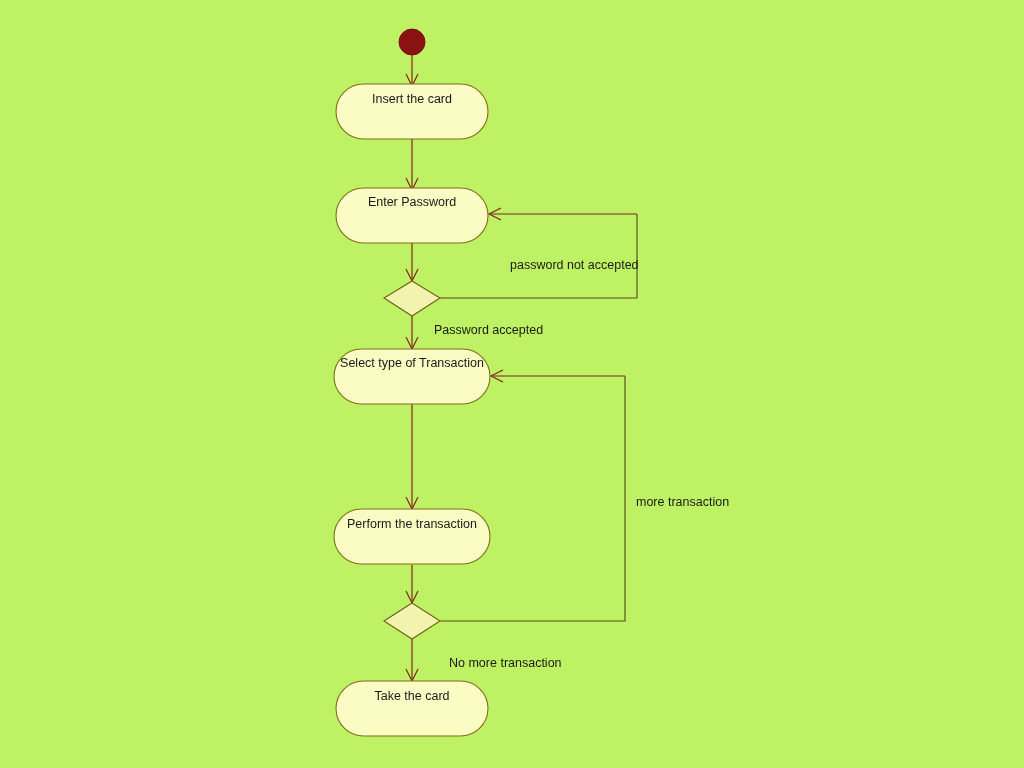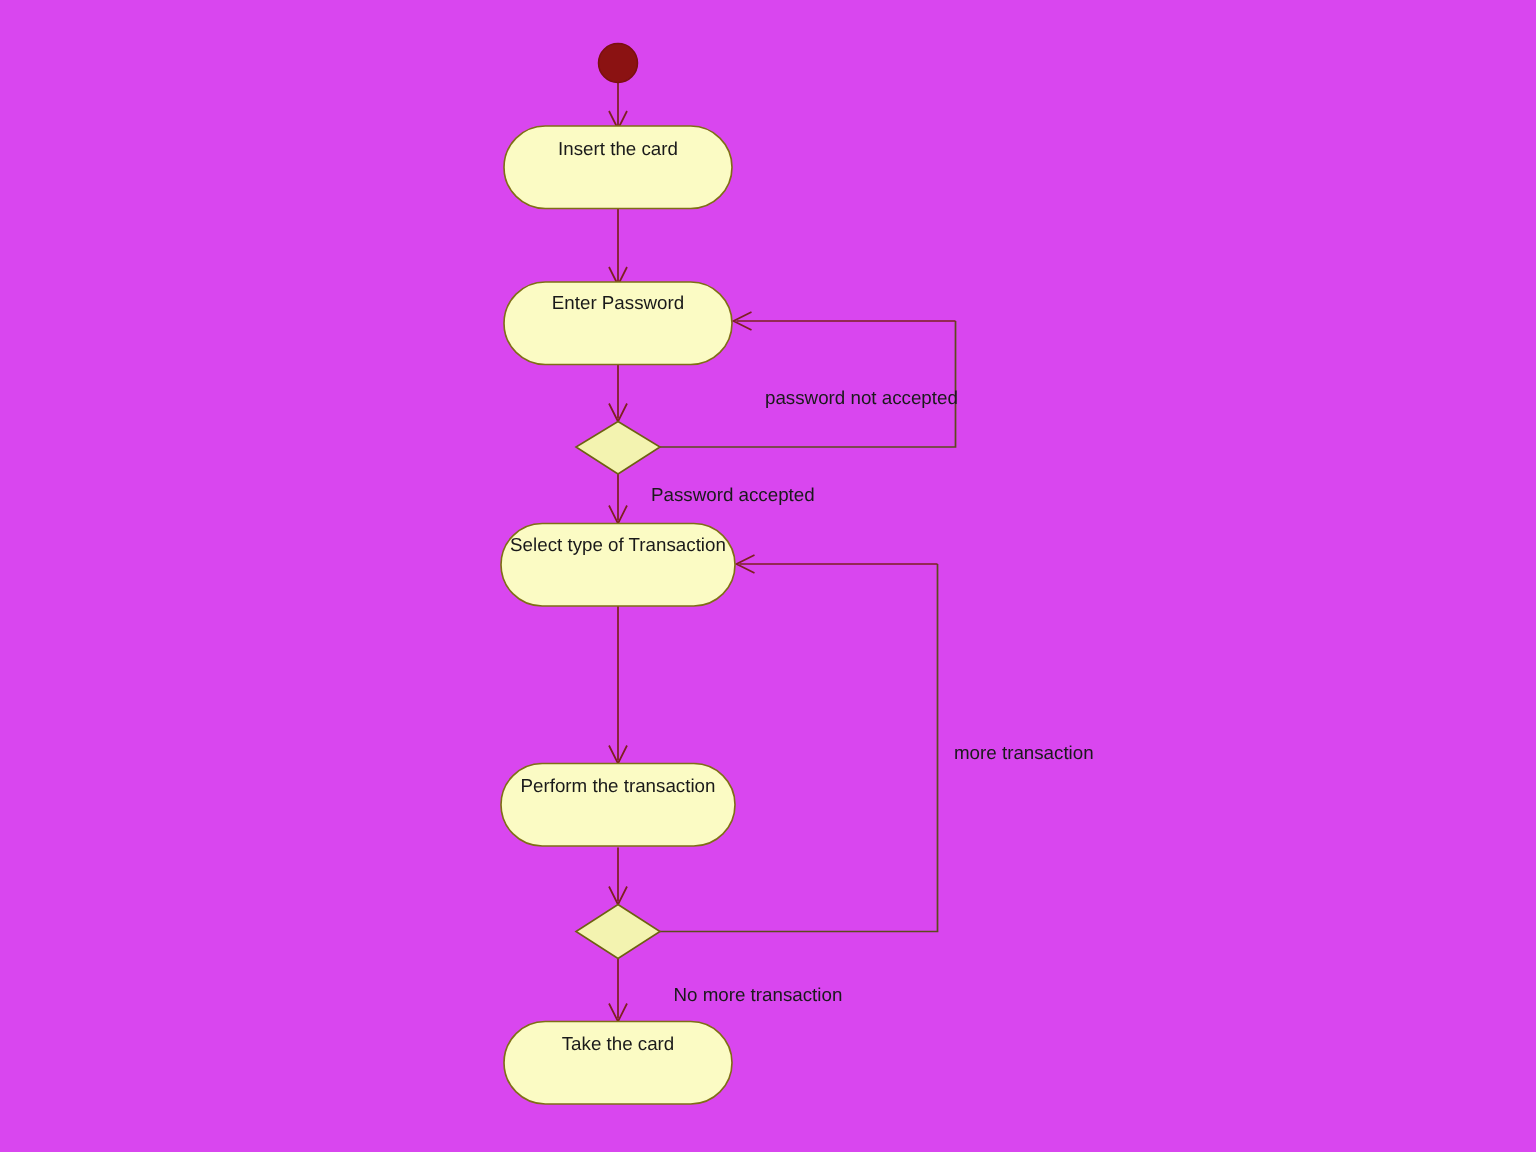--- a/index.html
+++ b/index.html
@@ -10,21 +10,21 @@
   body {
     width: 1024px;
     height: 768px;
     font-family: "Liberation Sans", sans-serif;
     overflow: hidden;
   }
   #canvas {
     position: relative;
     width: 1024px;
     height: 768px;
-    background: #d946ef;
+    background: #bef264;
   }
   #diagram-svg {
     position: absolute;
     left: 0;
     top: 0;
     width: 1024px;
     height: 768px;
   }
   .node-label {
     font-family: "Liberation Sans", sans-serif;

